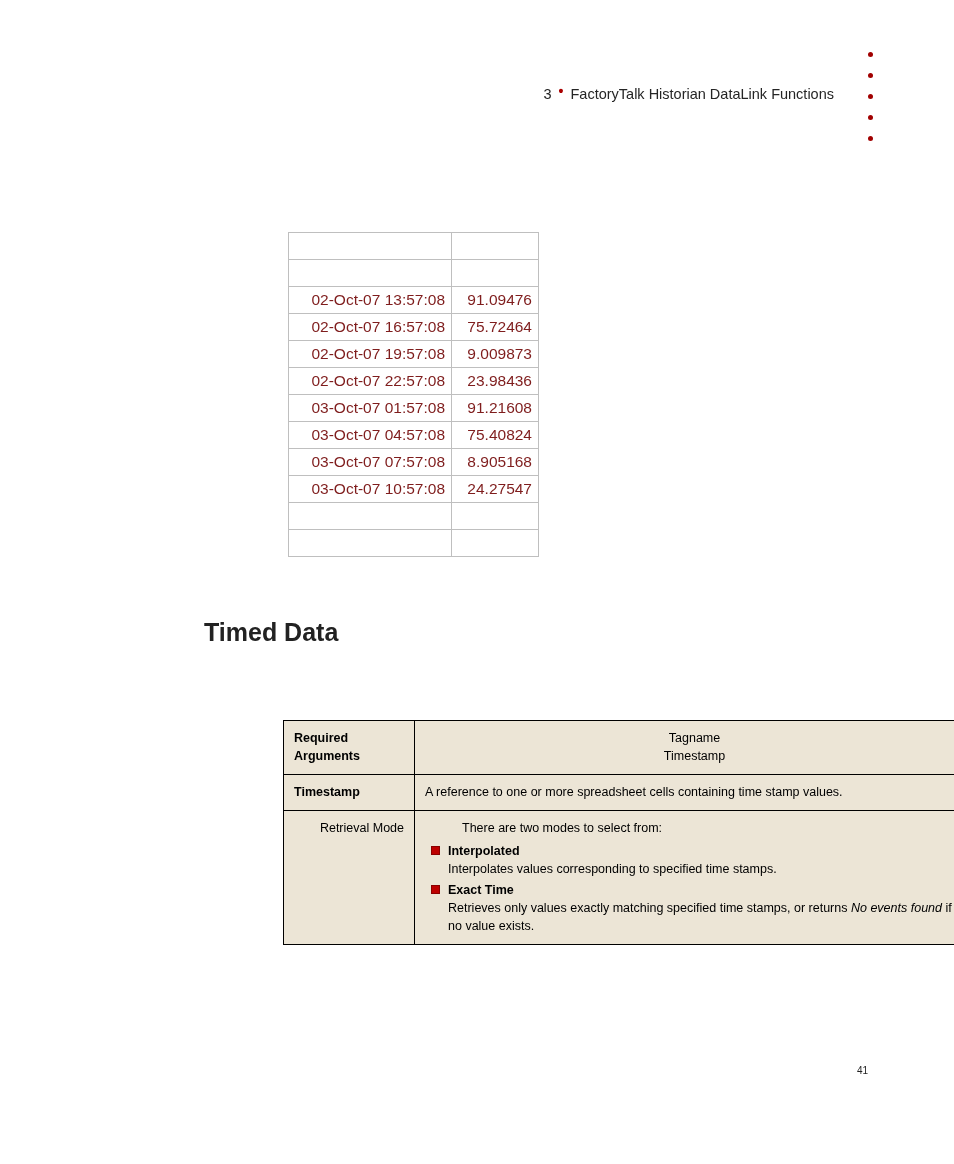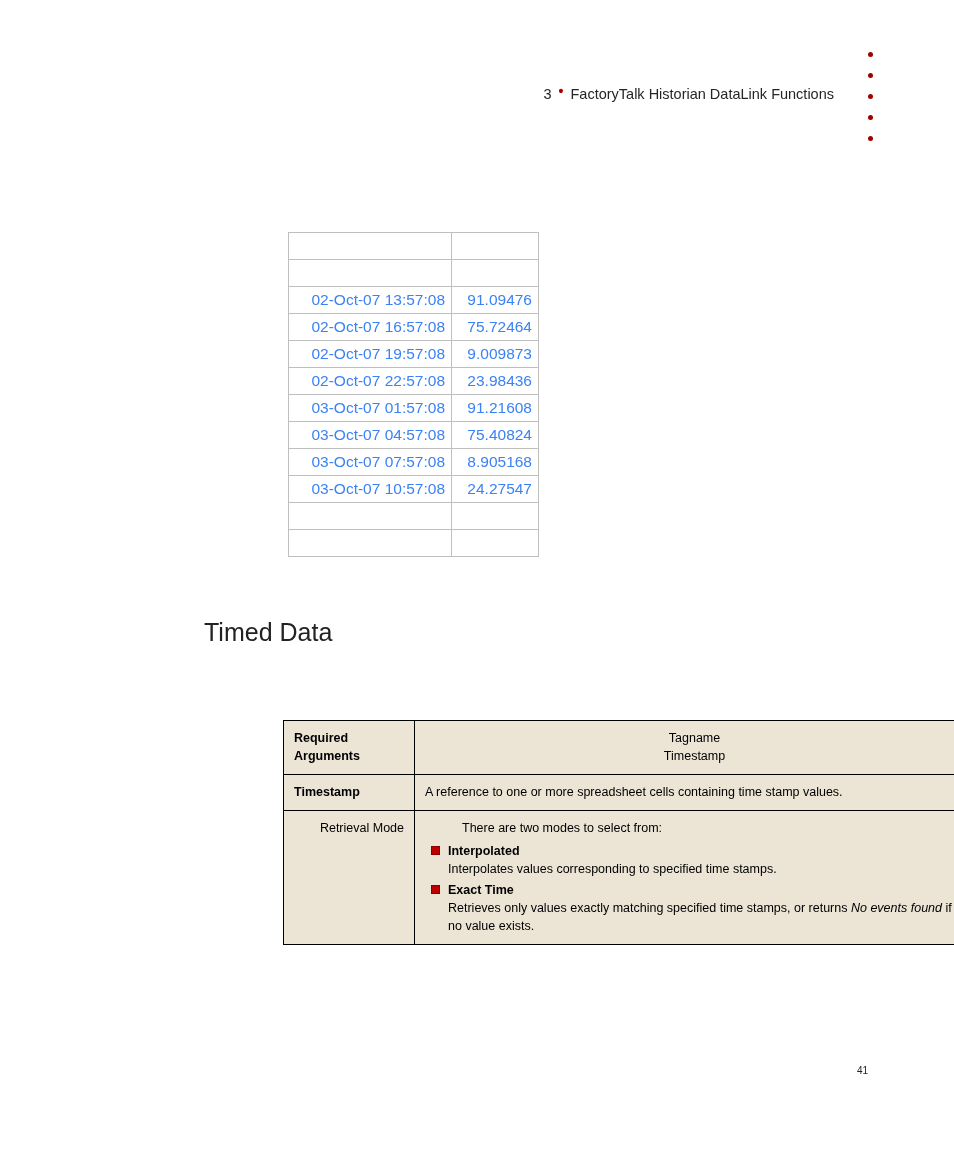--- a/index.html
+++ b/index.html
@@ -53,42 +53,42 @@
     height: 5px;
     background: #a10000;
     border-radius: 50%;
   }
   .data-spreadsheet {
     position: absolute;
     top: 232px;
     left: 288px;
     font-family: "Segoe UI", Tahoma, sans-serif;
     font-size: 15.5px;
-    color: #3b82f6;
+    color: #7f1d1d;
   }
   .data-spreadsheet table {
     border-collapse: collapse;
     background: #fff;
   }
   .data-spreadsheet td {
     border: 1px solid #bfbfbf;
     padding: 3px 6px 3px 8px;
     text-align: right;
     height: 20px;
     white-space: nowrap;
   }
   .data-spreadsheet td.col-ts { width: 148px; }
   .data-spreadsheet td.col-val { width: 72px; }
 
   .section-heading {
     position: absolute;
     top: 618px;
     left: 204px;
     font-size: 25px;
-    font-weight: normal;
+    font-weight: bold;
     color: #222;
   }
 
   .args-table {
     position: absolute;
     top: 720px;
     left: 283px;
     width: 692px;
     border: 1px solid #000;
     border-collapse: collapse;

